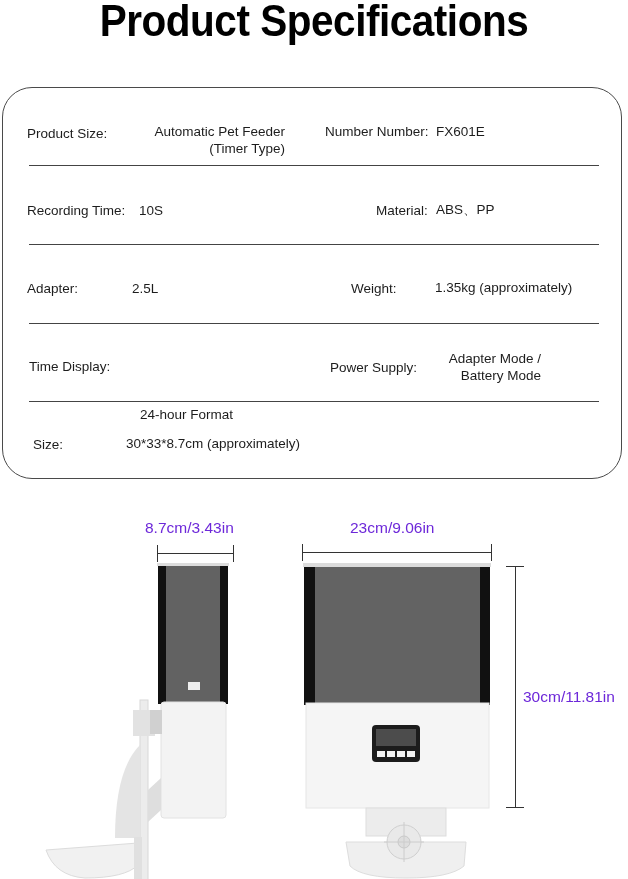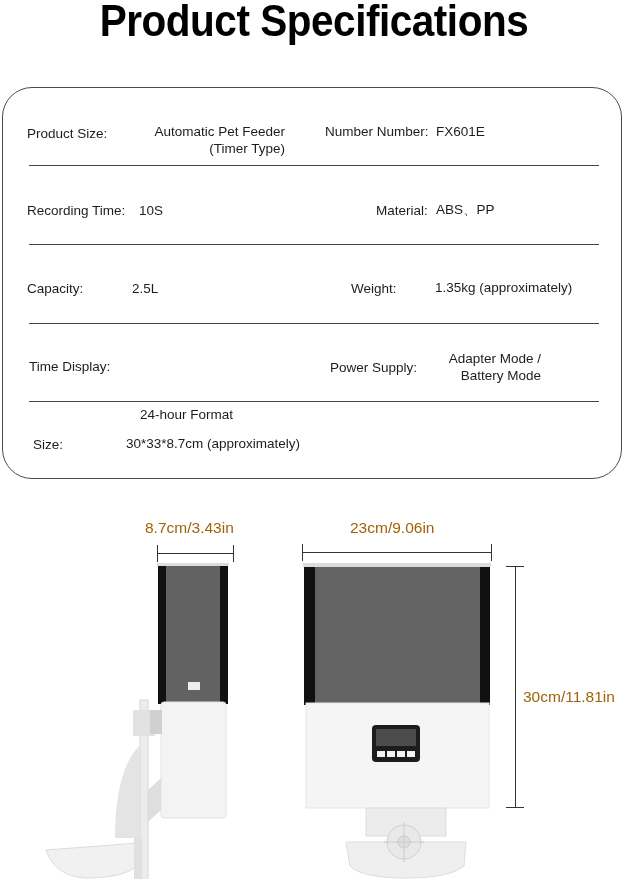--- a/index.html
+++ b/index.html
@@ -7,21 +7,21 @@
          font-family:"Liberation Sans", sans-serif; color:#222; }
   .title { position:absolute; left:0; top:-4px; width:628px; text-align:center;
            font-family:"Liberation Sans", sans-serif; font-weight:bold;
            font-size:44px; letter-spacing:-0.5px; color:#000; transform:scaleX(0.92); }
   .card { position:absolute; left:2px; top:87px; width:620px; height:392px;
           border:1.5px solid #4a4a4a; border-radius:30px; box-sizing:border-box; }
   .row { position:absolute; left:0; width:100%; font-size:13.5px; color:#1d1d1d; }
   .rule { position:absolute; left:26px; width:570px; height:0; border-top:1.3px solid #444; }
   .lbl, .val { position:absolute; white-space:nowrap; line-height:17px; }
   .val.c { text-align:right; }
-  .dim { position:absolute; font-size:15.5px; color:#a16207; white-space:nowrap; }
+  .dim { position:absolute; font-size:15.5px; color:#6d28d9; white-space:nowrap; }
   .hline { position:absolute; height:0; border-top:1.2px solid #333; }
   .tick { position:absolute; width:0; border-left:1.2px solid #333; }
   .vline { position:absolute; width:0; border-left:1.2px solid #333; }
   .htick { position:absolute; height:0; border-top:1.2px solid #333; }
 </style>
 </head>
 <body>
 
 <div class="title">Product Specifications</div>
 
@@ -38,21 +38,21 @@
 
   <div class="row" style="top:0;">
     <span class="lbl" style="left:24px; top:114px;">Recording Time:</span>
     <span class="val" style="left:136px; top:114px;">10S</span>
     <span class="lbl" style="left:345px; top:114px;margin-left:28px;">Material:</span>
     <span class="val" style="left:433px; top:113px;">ABS、PP</span>
   </div>
   <div class="rule" style="top:156px;"></div>
 
   <div class="row" style="top:0;">
-    <span class="lbl" style="left:24px; top:192px;">Capacity:</span>
+    <span class="lbl" style="left:24px; top:192px;">Adapter:</span>
     <span class="val" style="left:129px; top:192px;">2.5L</span>
     <span class="lbl" style="left:348px; top:192px;">Weight:</span>
     <span class="val" style="left:432px; top:191px;">1.35kg (approximately)</span>
   </div>
   <div class="rule" style="top:235px;"></div>
 
   <div class="row" style="top:0;">
     <span class="lbl" style="left:26px; top:270px;">Time Display:</span>
     <span class="val" style="left:137px; top:270px;margin-top:48px;">24-hour Format</span>
     <span class="lbl" style="left:327px; top:271px;">Power Supply:</span>

